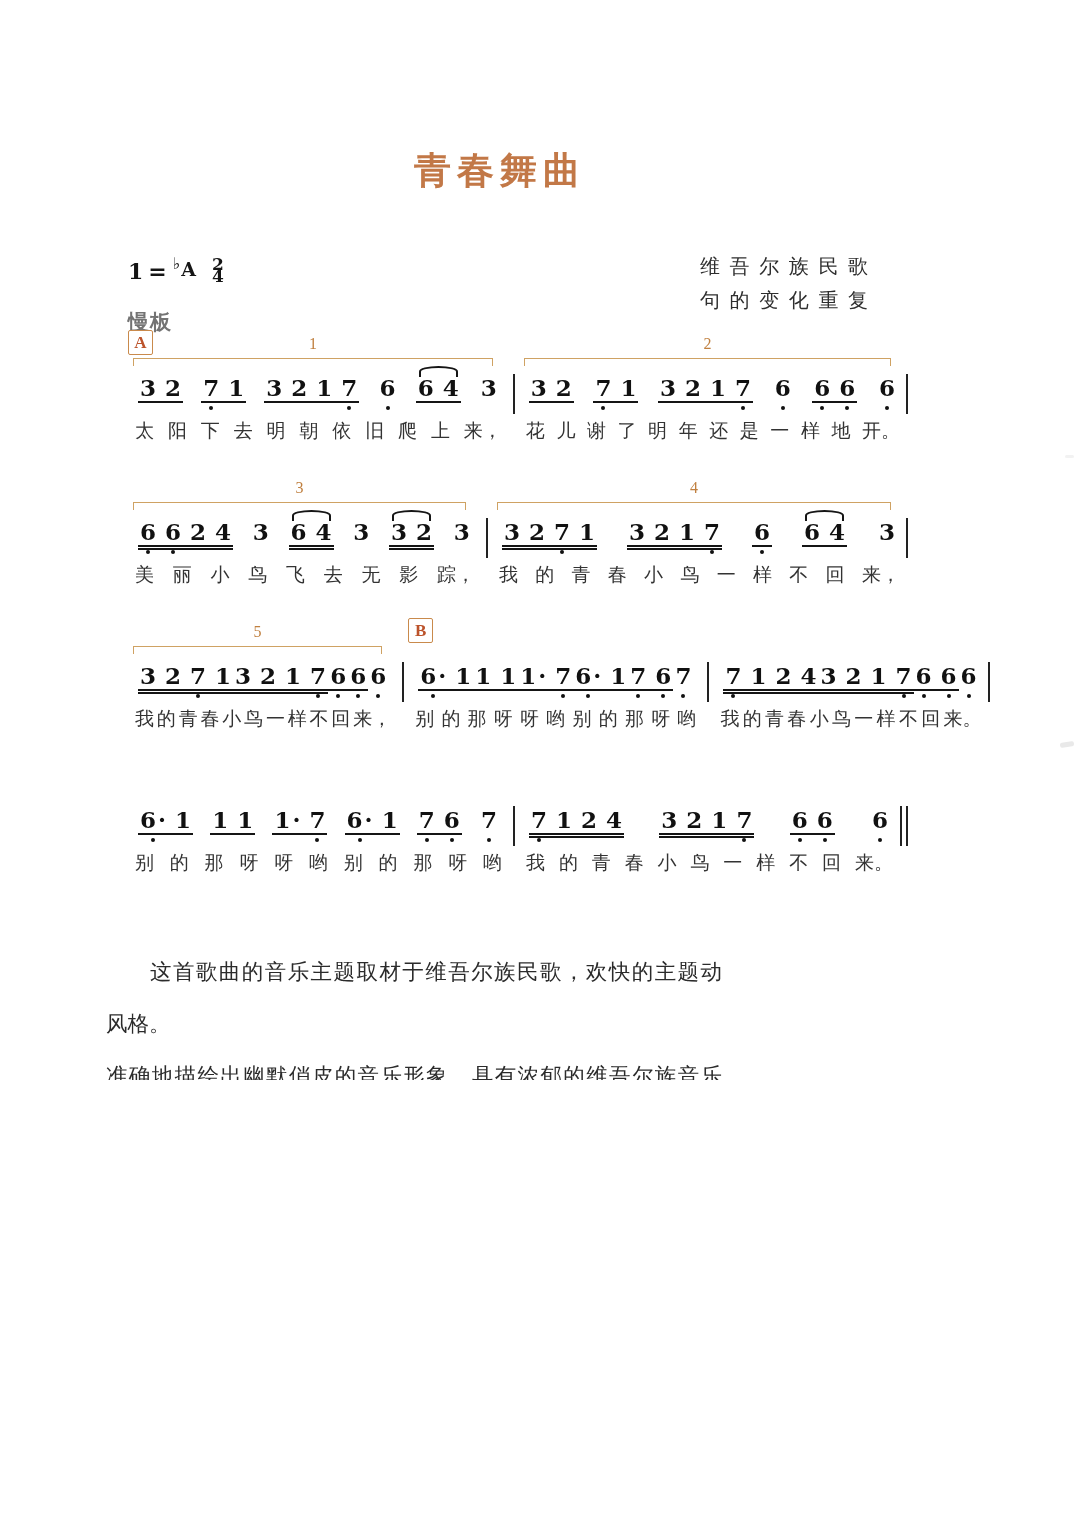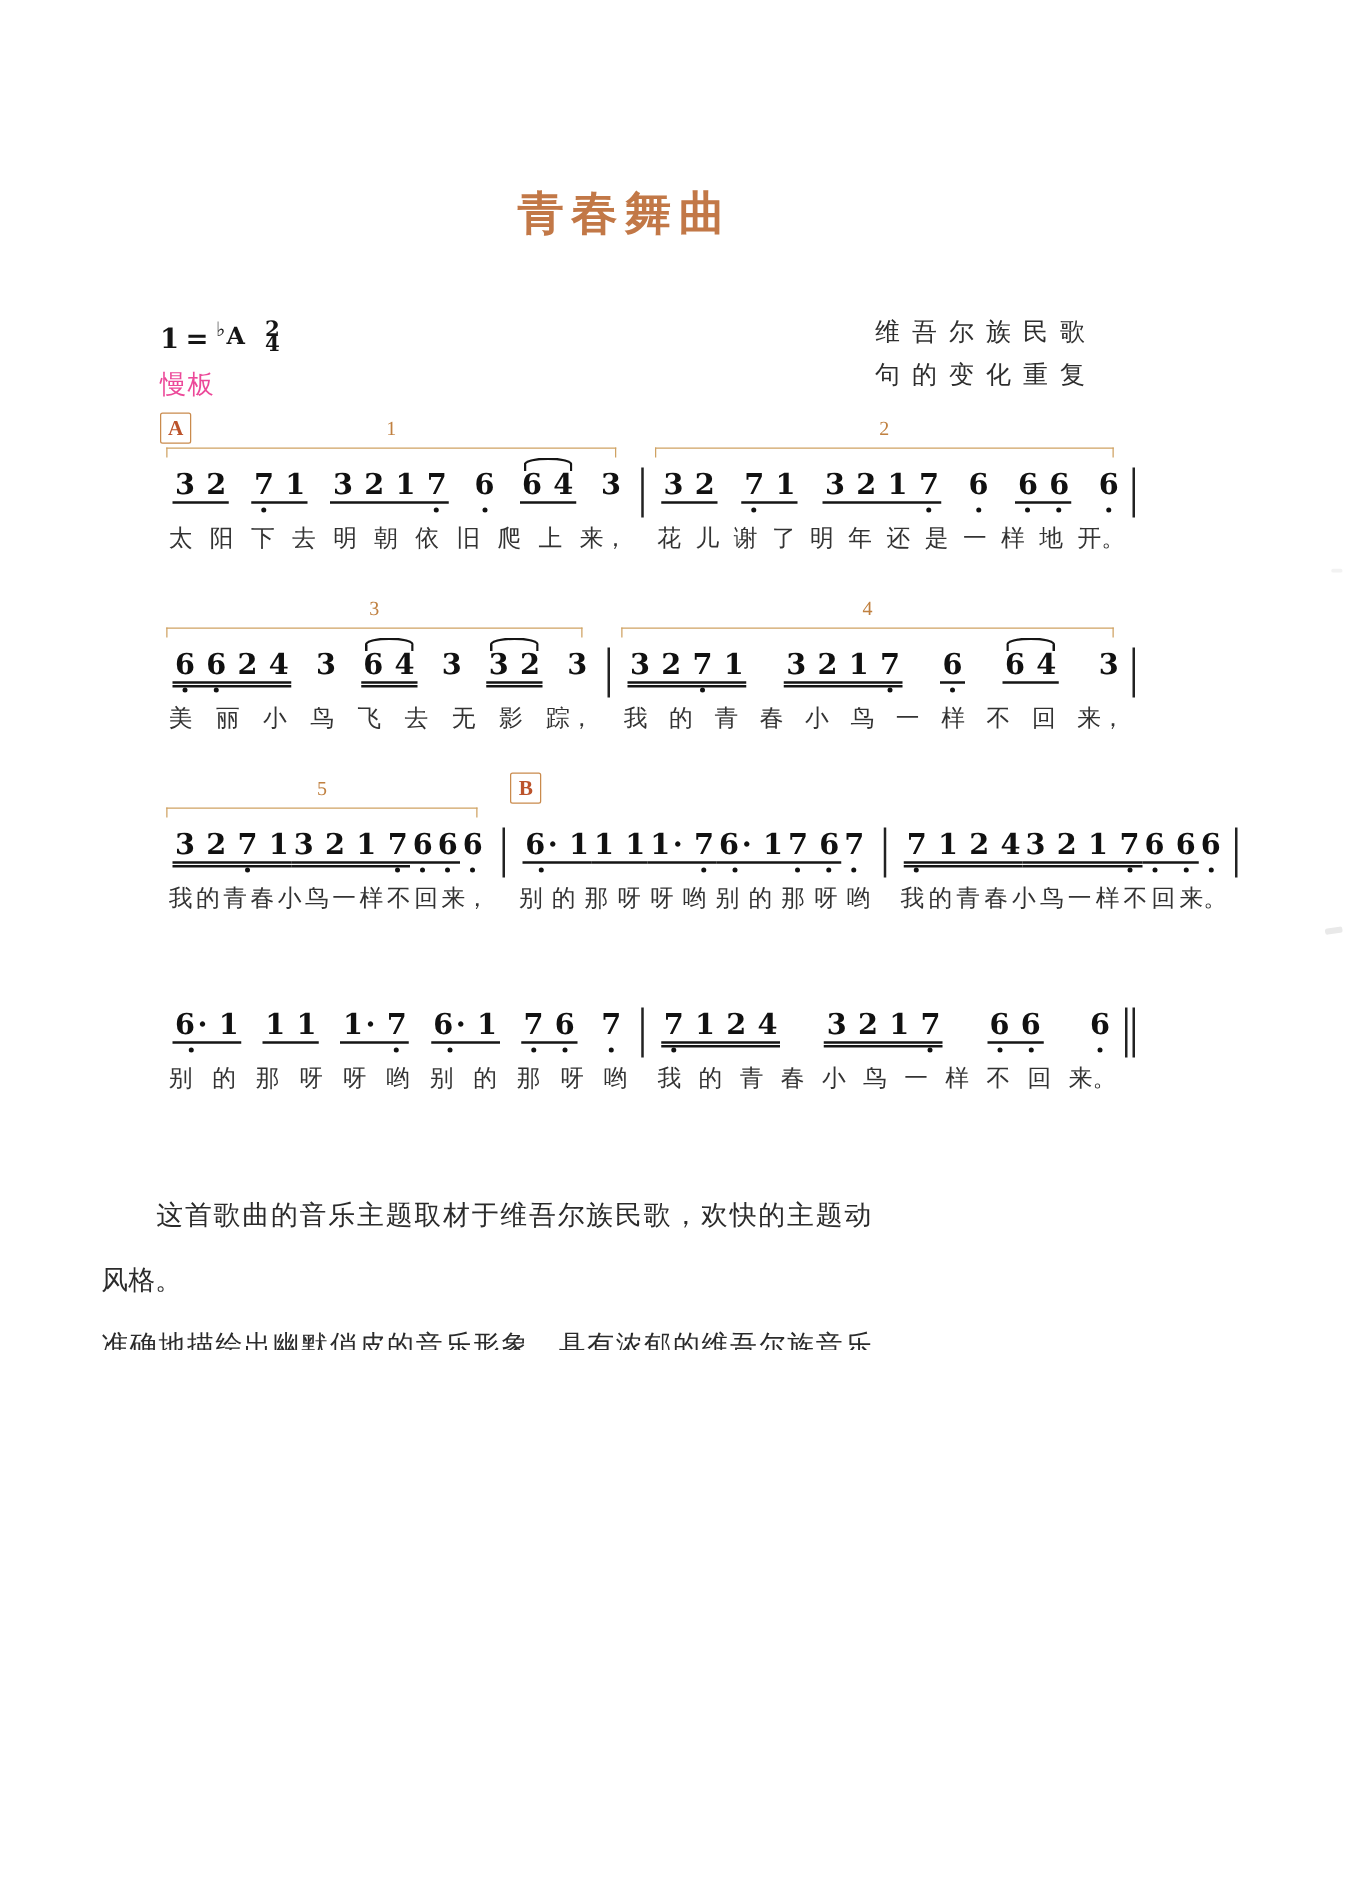--- a/index.html
+++ b/index.html
@@ -9,21 +9,21 @@
   
   .title{position:absolute;top:146px;left:0;width:1000px;text-align:center;
          font-size:37px;font-weight:bold;letter-spacing:6px;color:#c27847;}
   .meta{position:absolute;top:258px;left:128px;}
   .keyrow{display:flex;align-items:flex-start;font-weight:bold;font-size:22px;color:#151515;
           font-family:"DejaVu Serif", serif;}
   .flat{font-size:16px;position:relative;top:-4px;margin-left:6px;}
   .keyletter{font-size:19px;margin-left:1px;}
   .timesig{display:inline-block;margin-left:16px;text-align:center;line-height:12px;
            font-size:17px;font-weight:bold;}
-  .tempo{margin-top:9px;font-size:21px;color:#ec4899;letter-spacing:1px;}
+  .tempo{margin-top:24px;font-size:21px;color:#737373;letter-spacing:1px;font-weight:bold;}
   .credits{position:absolute;top:249px;left:700px;width:168px;font-size:20px;color:#2e2e2e;line-height:34px;}
   .credit-line{text-align:justify;text-align-last:justify;}
 
   
   .score{position:absolute;top:330px;left:130px;width:778px;}
   .score-line{display:flex;align-items:stretch;margin-bottom:30px;}
   .measure{position:relative;padding:46px 4px 0 4px;flex-grow:1;flex-basis:0;}
   .notes-row{display:flex;justify-content:space-between;align-items:flex-start;padding:0 4px;}
   .grp{position:relative;display:flex;gap:9px;padding:0 2px 2px 2px;}
   .grp.u1{border-bottom:2px solid #151515;}
@@ -47,21 +47,21 @@
                color:#bc532b;font-weight:bold;font-size:17px;background:#fff;}
   .bar{flex:0 0 14px;position:relative;}
   .bar::before{content:"";position:absolute;left:6px;top:44px;width:2px;height:40px;background:#222;}
   .bar.end{flex:0 0 3px;}
   .bar.end::before{left:1px;}
   .bar.double{flex:0 0 10px;}
   .bar.double::before{left:2px;}
   .bar.double::after{content:"";position:absolute;left:8px;top:44px;width:2px;height:40px;background:#222;}
 
   
-  .commentary{position:absolute;top:946px;left:81px;width:616px;font-size:21.5px;
+  .commentary{position:absolute;top:946px;left:106px;width:616px;font-size:21.5px;
               color:#2b2b2b;line-height:52px;}
   .para-line{text-align:justify;text-align-last:justify;}
   .para-line.first{padding-left:44px;}
   .para-line.last{text-align-last:left;}
 
   .page-number{position:absolute;top:1466px;left:132px;font-size:21px;color:#333;}
 
   .smudge{position:absolute;background:#e9e9e9;border-radius:2px;}
   .smudge.s1{left:1060px;top:742px;width:14px;height:5px;transform:rotate(-8deg);}
   .smudge.s2{left:1065px;top:455px;width:9px;height:3px;opacity:.6;}

